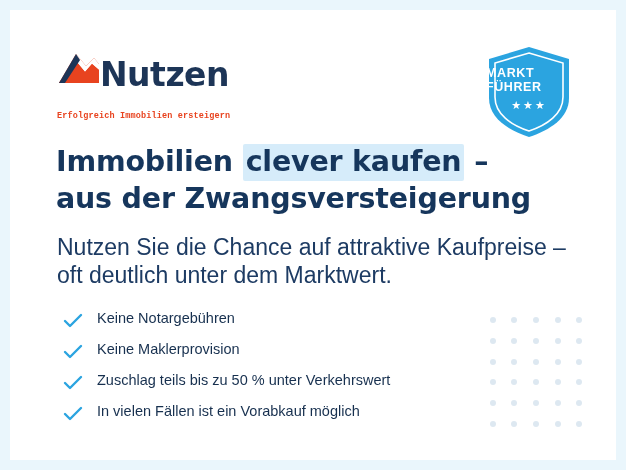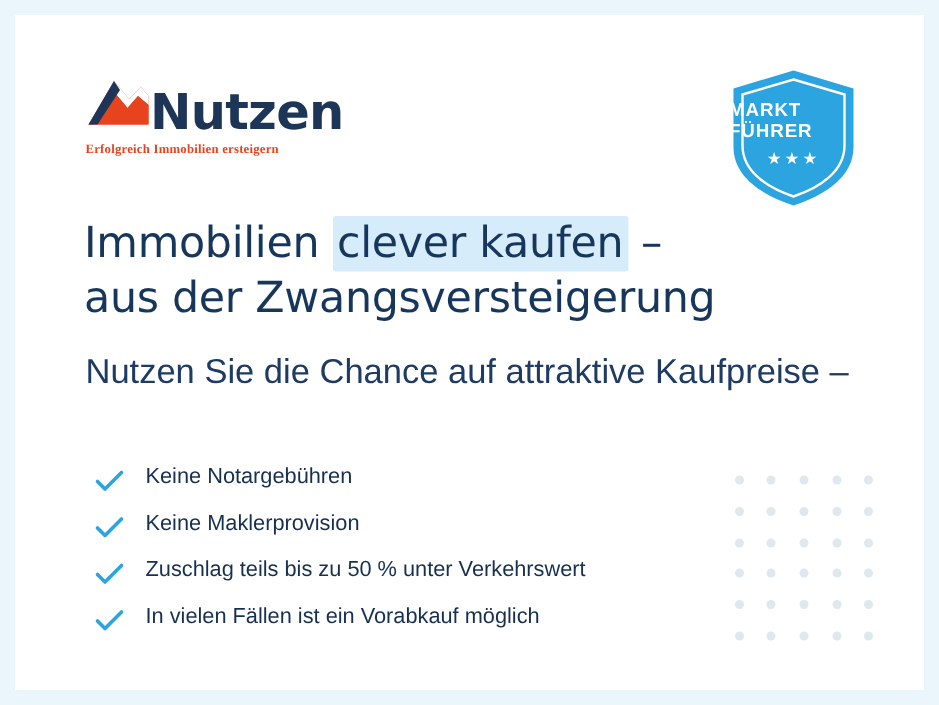--- a/index.html
+++ b/index.html
@@ -50,23 +50,23 @@
   .logo-word {
     font-family: "DejaVu Sans", sans-serif;
     font-weight: bold;
     font-size: 33px;
     letter-spacing: -0.5px;
     color: #1d3557;
     line-height: 34px;
     margin-left: -2px;
   }
   .logo-tagline {
-    margin-top: 2px;
+    margin-top: 19px;
     margin-left: 1px;
-    font-family: Liberation Serif, serif;
+    font-family: Liberation Mono, monospace;
     font-size: 8.5px;
     font-weight: bold;
     letter-spacing: 0.15px;
     color: #e8431f;
     white-space: nowrap;
   }
 
   
   .badge {
     position: absolute;
@@ -102,21 +102,21 @@
     pointer-events: none;
   }
 
   
   .headline {
     position: absolute;
     left: 46px;
     top: 133px;
     width: 520px;
     font-family: "DejaVu Sans", sans-serif;
-    font-weight: normal;
+    font-weight: bold;
     font-size: 28.5px;
     line-height: 37px;
     color: #16365c;
     letter-spacing: -0.2px;
   }
   .headline .line { display: block; white-space: nowrap; }
   .hl-mark {
     background: #d6ecfa;
     padding: 1px 3px 3px 3px;
     border-radius: 2px;
@@ -222,20 +222,21 @@
       <div class="badge-stars">★★★</div>
     </div>
 
     <div class="headline">
       <span class="line"><span>Immobilien </span><span class="hl-mark">clever kaufen</span><span> –</span></span>
       <span class="line">aus der Zwangsversteigerung</span>
     </div>
 
     <div class="sub">
       <span class="line">Nutzen Sie die Chance auf attraktive Kaufpreise –</span>
+      <span class="line">oft deutlich unter dem Marktwert.</span>
     </div>
 
     <div class="bullets">
       <div class="bullet">
         <span class="check">
           <svg width="20" height="16" viewBox="0 0 20 16">
               <path d="M2 8 L7 13 L18 2" fill="none" stroke="#2ba4e0" stroke-width="2.4" stroke-linecap="round" stroke-linejoin="round"></path>
             </svg>
         </span>
         <span class="bullet-text">Keine Notargebühren</span>

